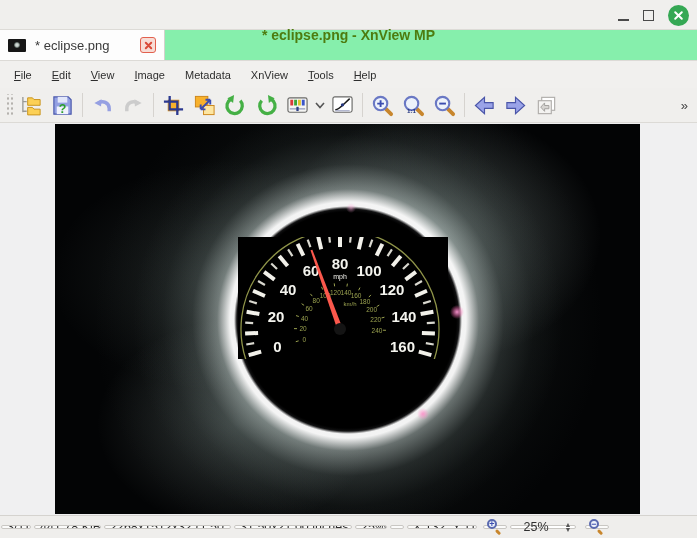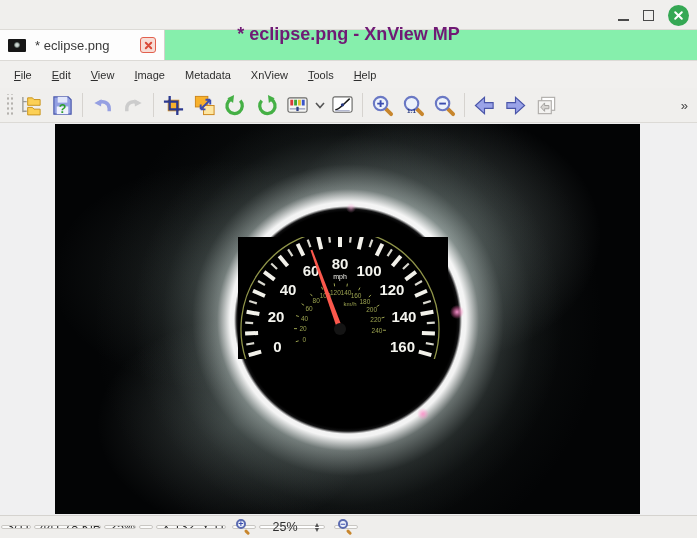--- a/index.html
+++ b/index.html
@@ -3,21 +3,21 @@
 <meta charset="utf-8">
 <style>
   * { margin:0; padding:0; box-sizing:border-box; }
   html,body { width:697px; height:538px; }
   body { font-family:"Liberation Sans", sans-serif; background:#efeeec; overflow:hidden; }
   .window { width:697px; height:538px; display:flex; flex-direction:column; background:#efeeec; }
 
   
   .titlebar { height:30px; background:#f0efed; border-bottom:1px solid #dddbd7;
     display:flex; align-items:center; justify-content:center; position:relative; }
-  .title-text { font-size:18px; color:#701a75; font-weight:bold;margin-top:40px; }
+  .title-text { font-size:14px; color:#4d7c0f; font-weight:bold;margin-top:40px; }
   .win-controls { position:absolute; right:8px; top:0; height:30px; display:flex; align-items:center; gap:14px; }
   .btn-min { width:11px; height:11px; border-bottom:2px solid #4a4a4a; cursor:default; }
   .btn-max { width:11px; height:11px; border:1.5px solid #4a4a4a; }
   .btn-close { width:21px; height:21px; border-radius:50%; background:#35a854; display:flex; align-items:center; justify-content:center; }
 
   
   .tabstrip { height:31px; background:#86efac; border-bottom:1px solid #dcdad6; display:flex; align-items:stretch; }
   .tab { width:165px; background:#fdfdfd; border-right:1px solid #d3d1cd; display:flex; align-items:center; padding:0 8px; gap:9px; }
   .tab-thumb { width:18px; height:13px; background:#161616; border-radius:1px; position:relative; flex:none; }
   .tab-thumb::after { content:""; position:absolute; left:6px; top:3px; width:6px; height:6px; border-radius:50%;
@@ -333,20 +333,22 @@
           <polygon points="99.55486495415728,92.88392002330059 72.50214730650313,13.343298527889193 74.38302041868985,12.663360048427204 104.44513504584272,91.11607997669941" fill="#fb584c"></polygon>
           <circle cx="102" cy="92" r="6" fill="#141414"></circle>
         </svg>
     </div>
   </div>
 
   <div class="statusbar">
 
     <div class="seg" style="width: 30px;">3/11</div>
       <div class="seg" style="width: 67px;">441.78 KiB</div>
+      <div class="seg" style="width: 127px;">2268x1512x32 (1.50</div>
+      <div class="seg" style="width: 118px;">31.50x21.00 inches</div>
       <div class="seg" style="width: 32px;">25%</div>
       <div class="seg" style="width: 14px;"></div>
       <div class="seg" style="width: 70px;">X:132, Y:11</div>
     <div class="seg-icon" style="margin-left:3px;">
       <div class="mag">
         <div class="lens"></div>
           <div class="handle"></div>
           <div class="sign">+</div>
       </div>
     </div>

